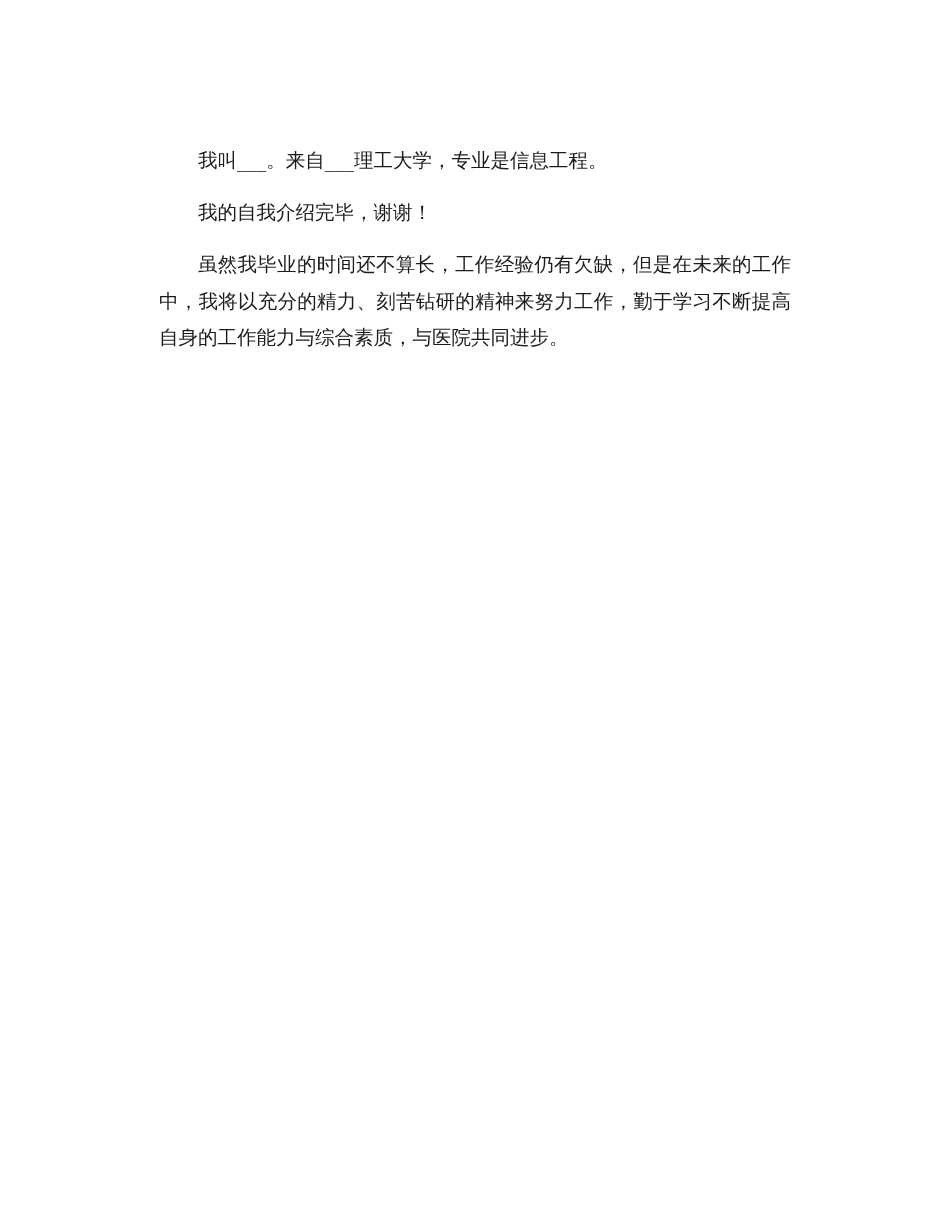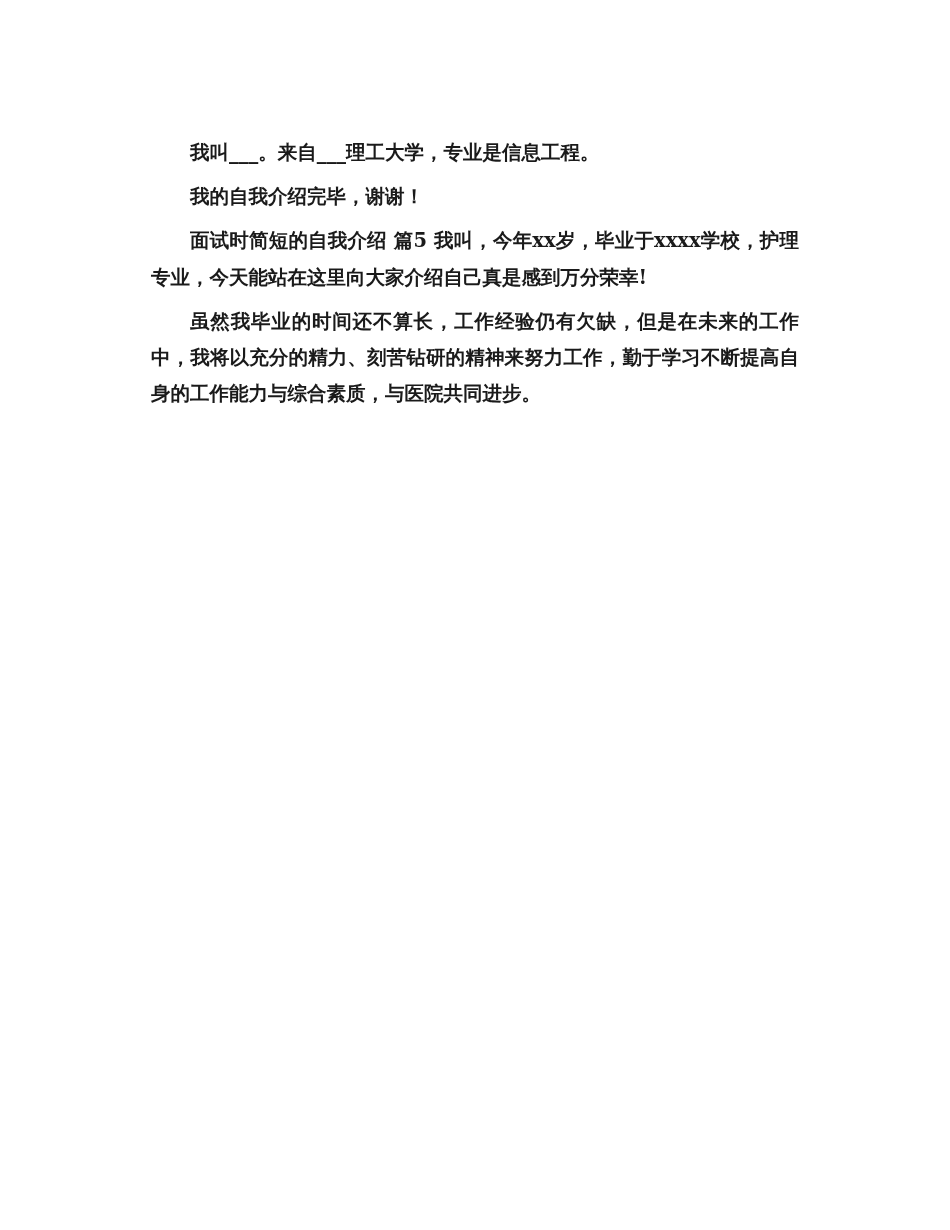--- a/index.html
+++ b/index.html
@@ -18,30 +18,28 @@
     left: 143px;
     top: 127px;
     width: 664px;
     font-family: "DejaVu Serif", "Liberation Serif", serif;
     font-size: 19.5px;
     line-height: 36.2px;
     color: #1a1a1a;
     letter-spacing: 0px;
   }
   .para {
-    margin: 8px;
+    margin: 16px;
     padding: 0;
     text-indent: 39px;
     text-align: justify;
     text-justify: inter-character;
     word-break: break-all;
-    font-weight: bold;
   }
 </style>
 </head>
 <body>
 
 <div class="page">
   <p class="para">我叫___。来自___理工大学，专业是信息工程。</p>
   <p class="para">我的自我介绍完毕，谢谢！</p>
-  <p class="para">面试时简短的自我介绍 篇5 我叫，今年xx岁，毕业于xxxx学校，护理专业，今天能站在这里向大家介绍自己真是感到万分荣幸!</p>
   <p class="para">虽然我毕业的时间还不算长，工作经验仍有欠缺，但是在未来的工作中，我将以充分的精力、刻苦钻研的精神来努力工作，勤于学习不断提高自身的工作能力与综合素质，与医院共同进步。</p>
 </div>
 
 </body></html>

